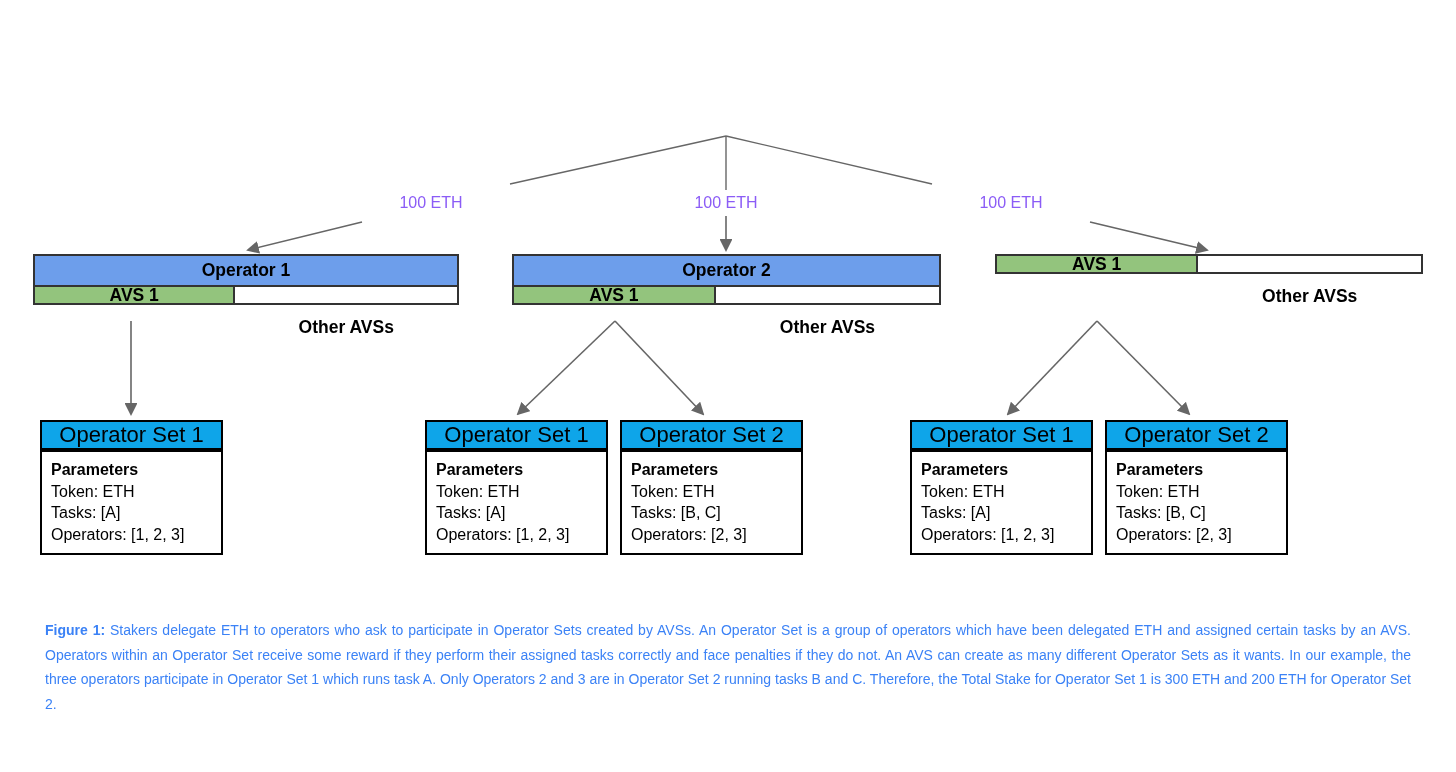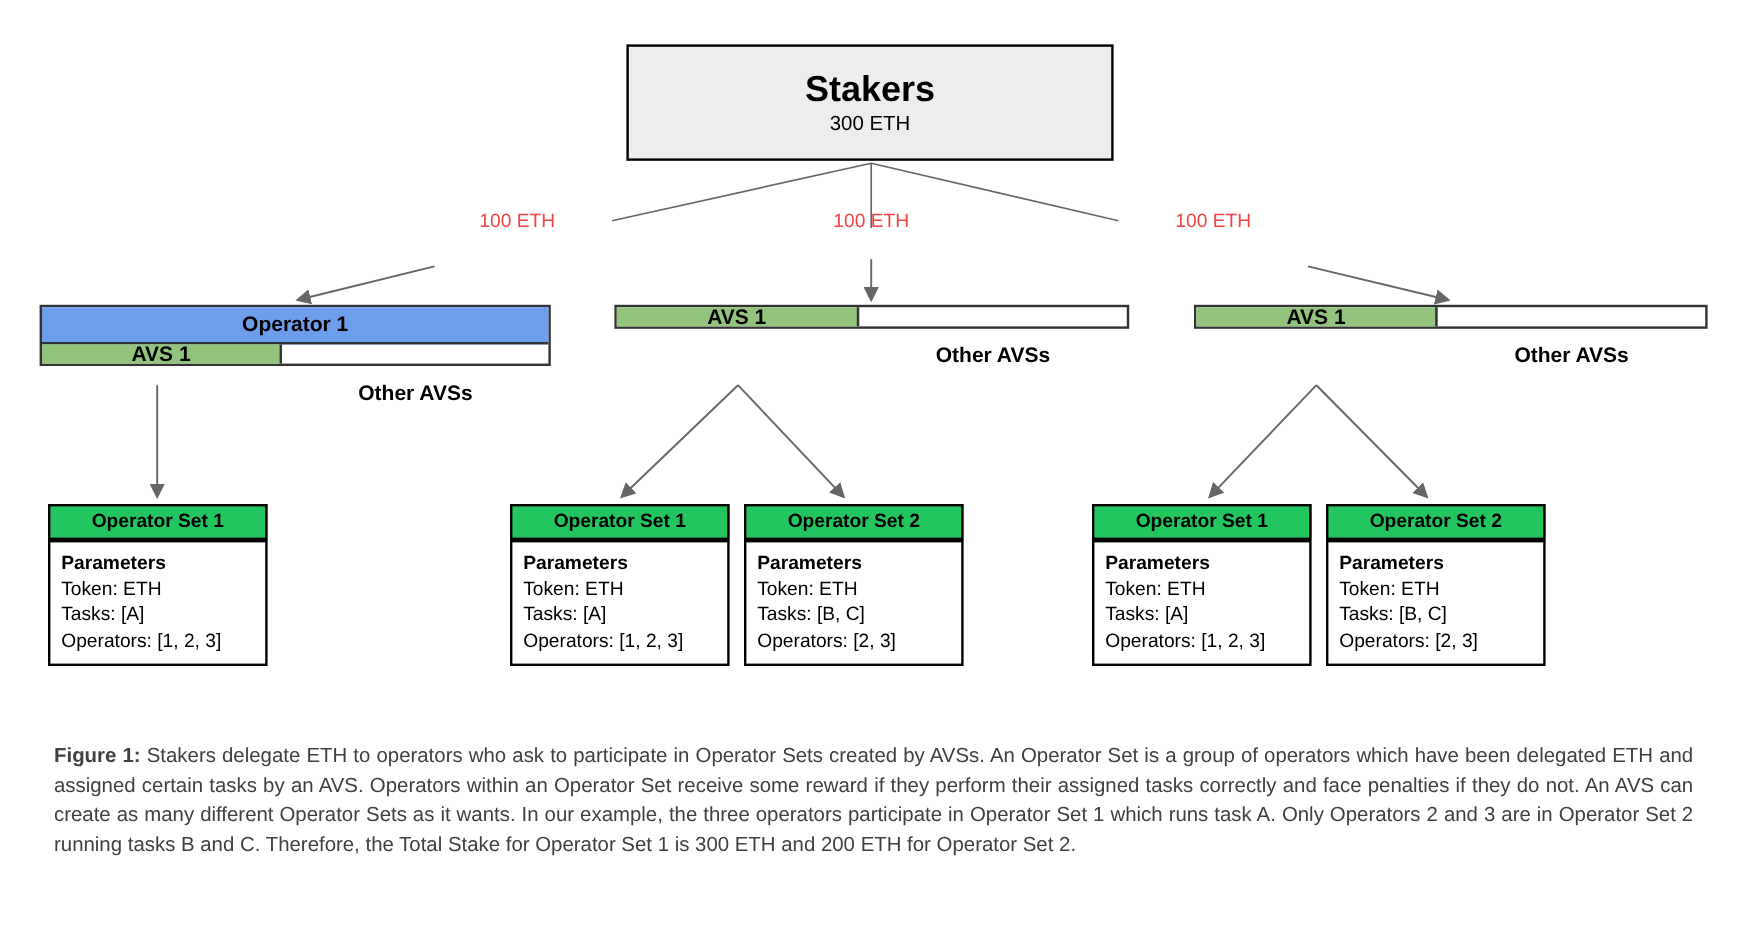--- a/index.html
+++ b/index.html
@@ -37,25 +37,25 @@
     border: 2px solid #000;
     display: flex; flex-direction: column;
     align-items: center; justify-content: center;
   }
   .stakers-title { font-size: 30px; font-weight: bold; line-height: 34px; }
   .stakers-amount { font-size: 17px; line-height: 22px; }
 
   
   .eth-label {
     position: absolute;
-    top: 176px;
+    top: 194px;
     width: 100px;
     text-align: center;
     font-size: 16px;
-    color: #ef4444;
+    color: #8b5cf6;
   }
 
   
   .operator {
     position: absolute;
     top: 254px;
     border: 2px solid #333;
     background: #fff;
   }
   .operator .op-header {
@@ -74,44 +74,44 @@
   .operator .avs-cell { width: 47.5%; border-right: 2px solid #333; }
   .operator .other-cell { flex: 1; margin-top: 40px; }
 
   
   .opset {
     position: absolute;
     top: 420px;
     width: 183px;
   }
   .opset .os-header {
-    background: #22c55e;
+    background: #0ea5e9;
     border: 2px solid #000;
     height: 30px;
     display: flex; align-items: center; justify-content: center;
-    font-size: 16px; font-weight: bold;
+    font-size: 22px; font-weight: normal;
   }
   .opset .os-body {
     background: #fff;
     border: 2px solid #000;
     padding: 7px 9px 8px 9px;
     font-size: 16px;
     line-height: 21.5px;
   }
   .opset .os-body .params-heading { font-weight: bold; }
 
   
   .caption {
     position: absolute;
     left: 45px; top: 618px;
     width: 1366px;
-    font-size: 17px;
+    font-size: 14px;
     line-height: 24.5px;
     text-align: justify;
-    color: #404040;
+    color: #3b82f6;
   }
   .caption .fig-label { font-weight: bold; }
 </style>
 </head>
 <body>
 
 <div class="canvas">
   <div class="diagram">
 
     <svg class="connectors" viewBox="0 0 1456 600" xmlns="http://www.w3.org/2000/svg">
@@ -129,38 +129,35 @@
       <line x1="726" y1="216" x2="726" y2="250" marker-end="url(#ah)"></line>
       <line x1="1090" y1="222" x2="1207" y2="250" marker-end="url(#ah)"></line>
 
       <line x1="131" y1="321" x2="131" y2="414" marker-end="url(#ah)"></line>
       <line x1="615" y1="321" x2="518" y2="414" marker-end="url(#ah)"></line>
       <line x1="615" y1="321" x2="703" y2="414" marker-end="url(#ah)"></line>
       <line x1="1097" y1="321" x2="1008" y2="414" marker-end="url(#ah)"></line>
       <line x1="1097" y1="321" x2="1189" y2="414" marker-end="url(#ah)"></line>
     </svg>
 
-    <div class="stakers-box">
-      <div class="stakers-title">Stakers</div>
-      <div class="stakers-amount">300 ETH</div>
-    </div>
 
     <div class="eth-label" style="left:381px;">100 ETH</div>
     <div class="eth-label" style="left:676px;">100 ETH</div>
     <div class="eth-label" style="left:961px;">100 ETH</div>
 
     <div class="operator" style="left:33px; width:426px;">
       <div class="op-header">Operator 1</div>
       <div class="op-row">
         <div class="avs-cell">AVS 1</div>
         <div class="other-cell">Other AVSs</div>
       </div>
     </div>
 
     <div class="operator" style="left:512px; width:429px;">
+      <div class="op-header">Operator 2</div>
       <div class="op-row">
         <div class="avs-cell">AVS 1</div>
         <div class="other-cell">Other AVSs</div>
       </div>
     </div>
 
     <div class="operator" style="left:995px; width:428px;">
       <div class="op-row">
         <div class="avs-cell">AVS 1</div>
         <div class="other-cell">Other AVSs</div>

